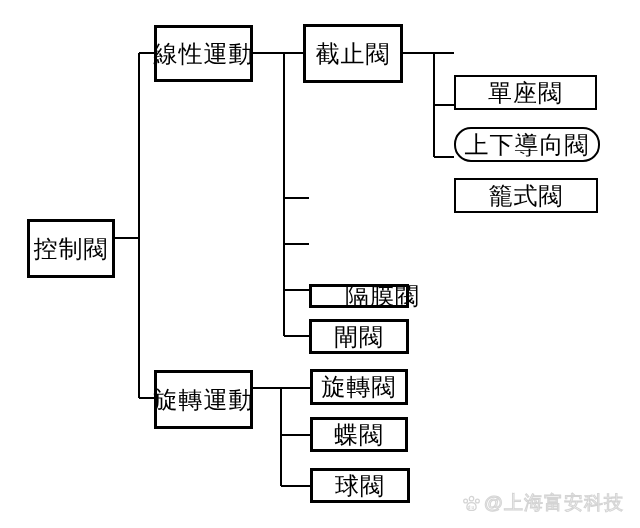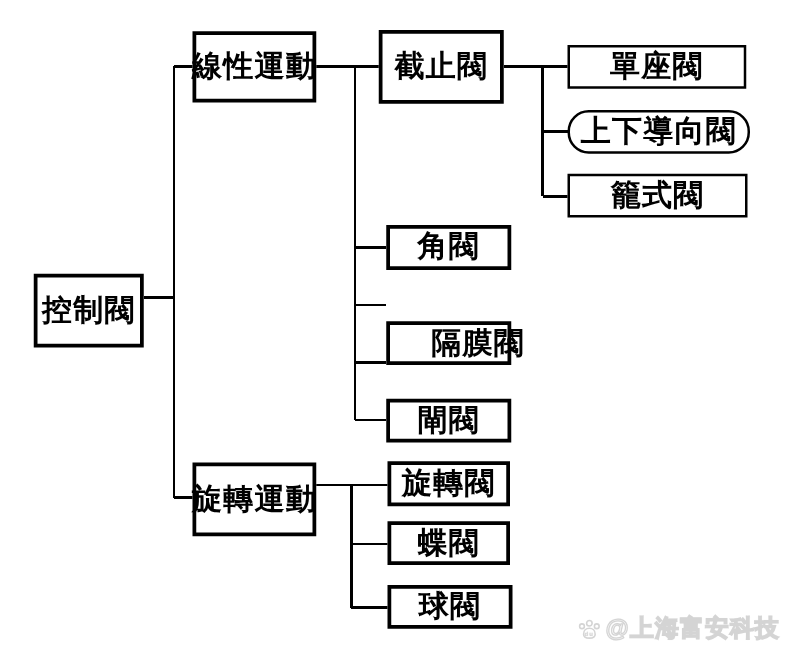--- a/index.html
+++ b/index.html
@@ -19,55 +19,55 @@
     position: absolute;
     left: 0; top: 0;
     width: 640px; height: 528px;
   }
   .node {
     position: absolute;
     box-sizing: border-box;
     background: #ffffff;
     border: 3px solid #000000;
     color: #000000;
-    font-weight: bold;
+    font-weight: normal;
     font-size: 24px;
     line-height: 1;
     display: flex;
     align-items: center;
     justify-content: center;
     white-space: nowrap;
     letter-spacing: 1px;
   }
-  .node.thin { border-width: 2px; }
+  .node.thin { border-width: 2px; margin-top: 39px; }
 
   
   #n-root      { left: 27px;  top: 219px; width: 88px;  height: 59px; }
   #n-linear    { left: 154px; top: 25px;  width: 99px;  height: 57px; }
   #n-rotary    { left: 154px; top: 370px; width: 99px;  height: 59px; }
   #n-globe     { left: 303px; top: 24px;  width: 100px; height: 59px; }
   #n-single    { left: 454px; top: 36px;  width: 143px; height: 35px; }
   #n-guided    { left: 454px; top: 88px;  width: 146px; height: 35px; border-radius: 17px; }
   #n-cage      { left: 454px; top: 139px; width: 144px; height: 35px; }
   #n-angle     { left: 309px; top: 180px; width: 100px; height: 36px; }
   #n-threeway  { left: 309px; top: 227px; width: 100px; height: 35px; }
-  #n-diaphragm { left: 309px; top: 257px; width: 100px; height: 35px; padding-left: 47px; }
+  #n-diaphragm { left: 309px; top: 284px; width: 100px; height: 24px; padding-left: 47px; }
   #n-gate      { left: 309px; top: 319px; width: 100px; height: 35px; }
   #n-rotvalve  { left: 310px; top: 369px; width: 98px;  height: 36px; }
   #n-butterfly { left: 310px; top: 417px; width: 98px;  height: 35px; }
   #n-ball      { left: 310px; top: 468px; width: 100px; height: 35px; }
 
   #watermark {
     position: absolute;
     right: 16px;
     bottom: 12px;
     display: flex;
     align-items: center;
     gap: 3px;
-    font-weight: bold;
+    font-weight: normal;
     font-size: 19px;
     color: #fdfdfd;
     -webkit-text-stroke: 1px #d4d4d4;
     text-shadow: 0 0 1px #dcdcdc;
     letter-spacing: 1px;
     user-select: none;
     justify-content: center;
   }
 </style>
 </head>
@@ -107,21 +107,20 @@
   <div class="node" id="n-linear">線性運動</div>
 
   <div class="node" id="n-globe">截止閥</div>
 
   <div class="node thin" id="n-single">單座閥</div>
 
   <div class="node thin" id="n-guided">上下導向閥</div>
 
   <div class="node thin" id="n-cage">籠式閥</div>
 
-  <div class="node" id="n-angle">角閥</div>
 
 
   <div class="node" id="n-diaphragm">隔膜閥</div>
 
   <div class="node" id="n-gate">閘閥</div>
 
   <div class="node" id="n-rotary">旋轉運動</div>
 
   <div class="node" id="n-rotvalve">旋轉閥</div>
 

